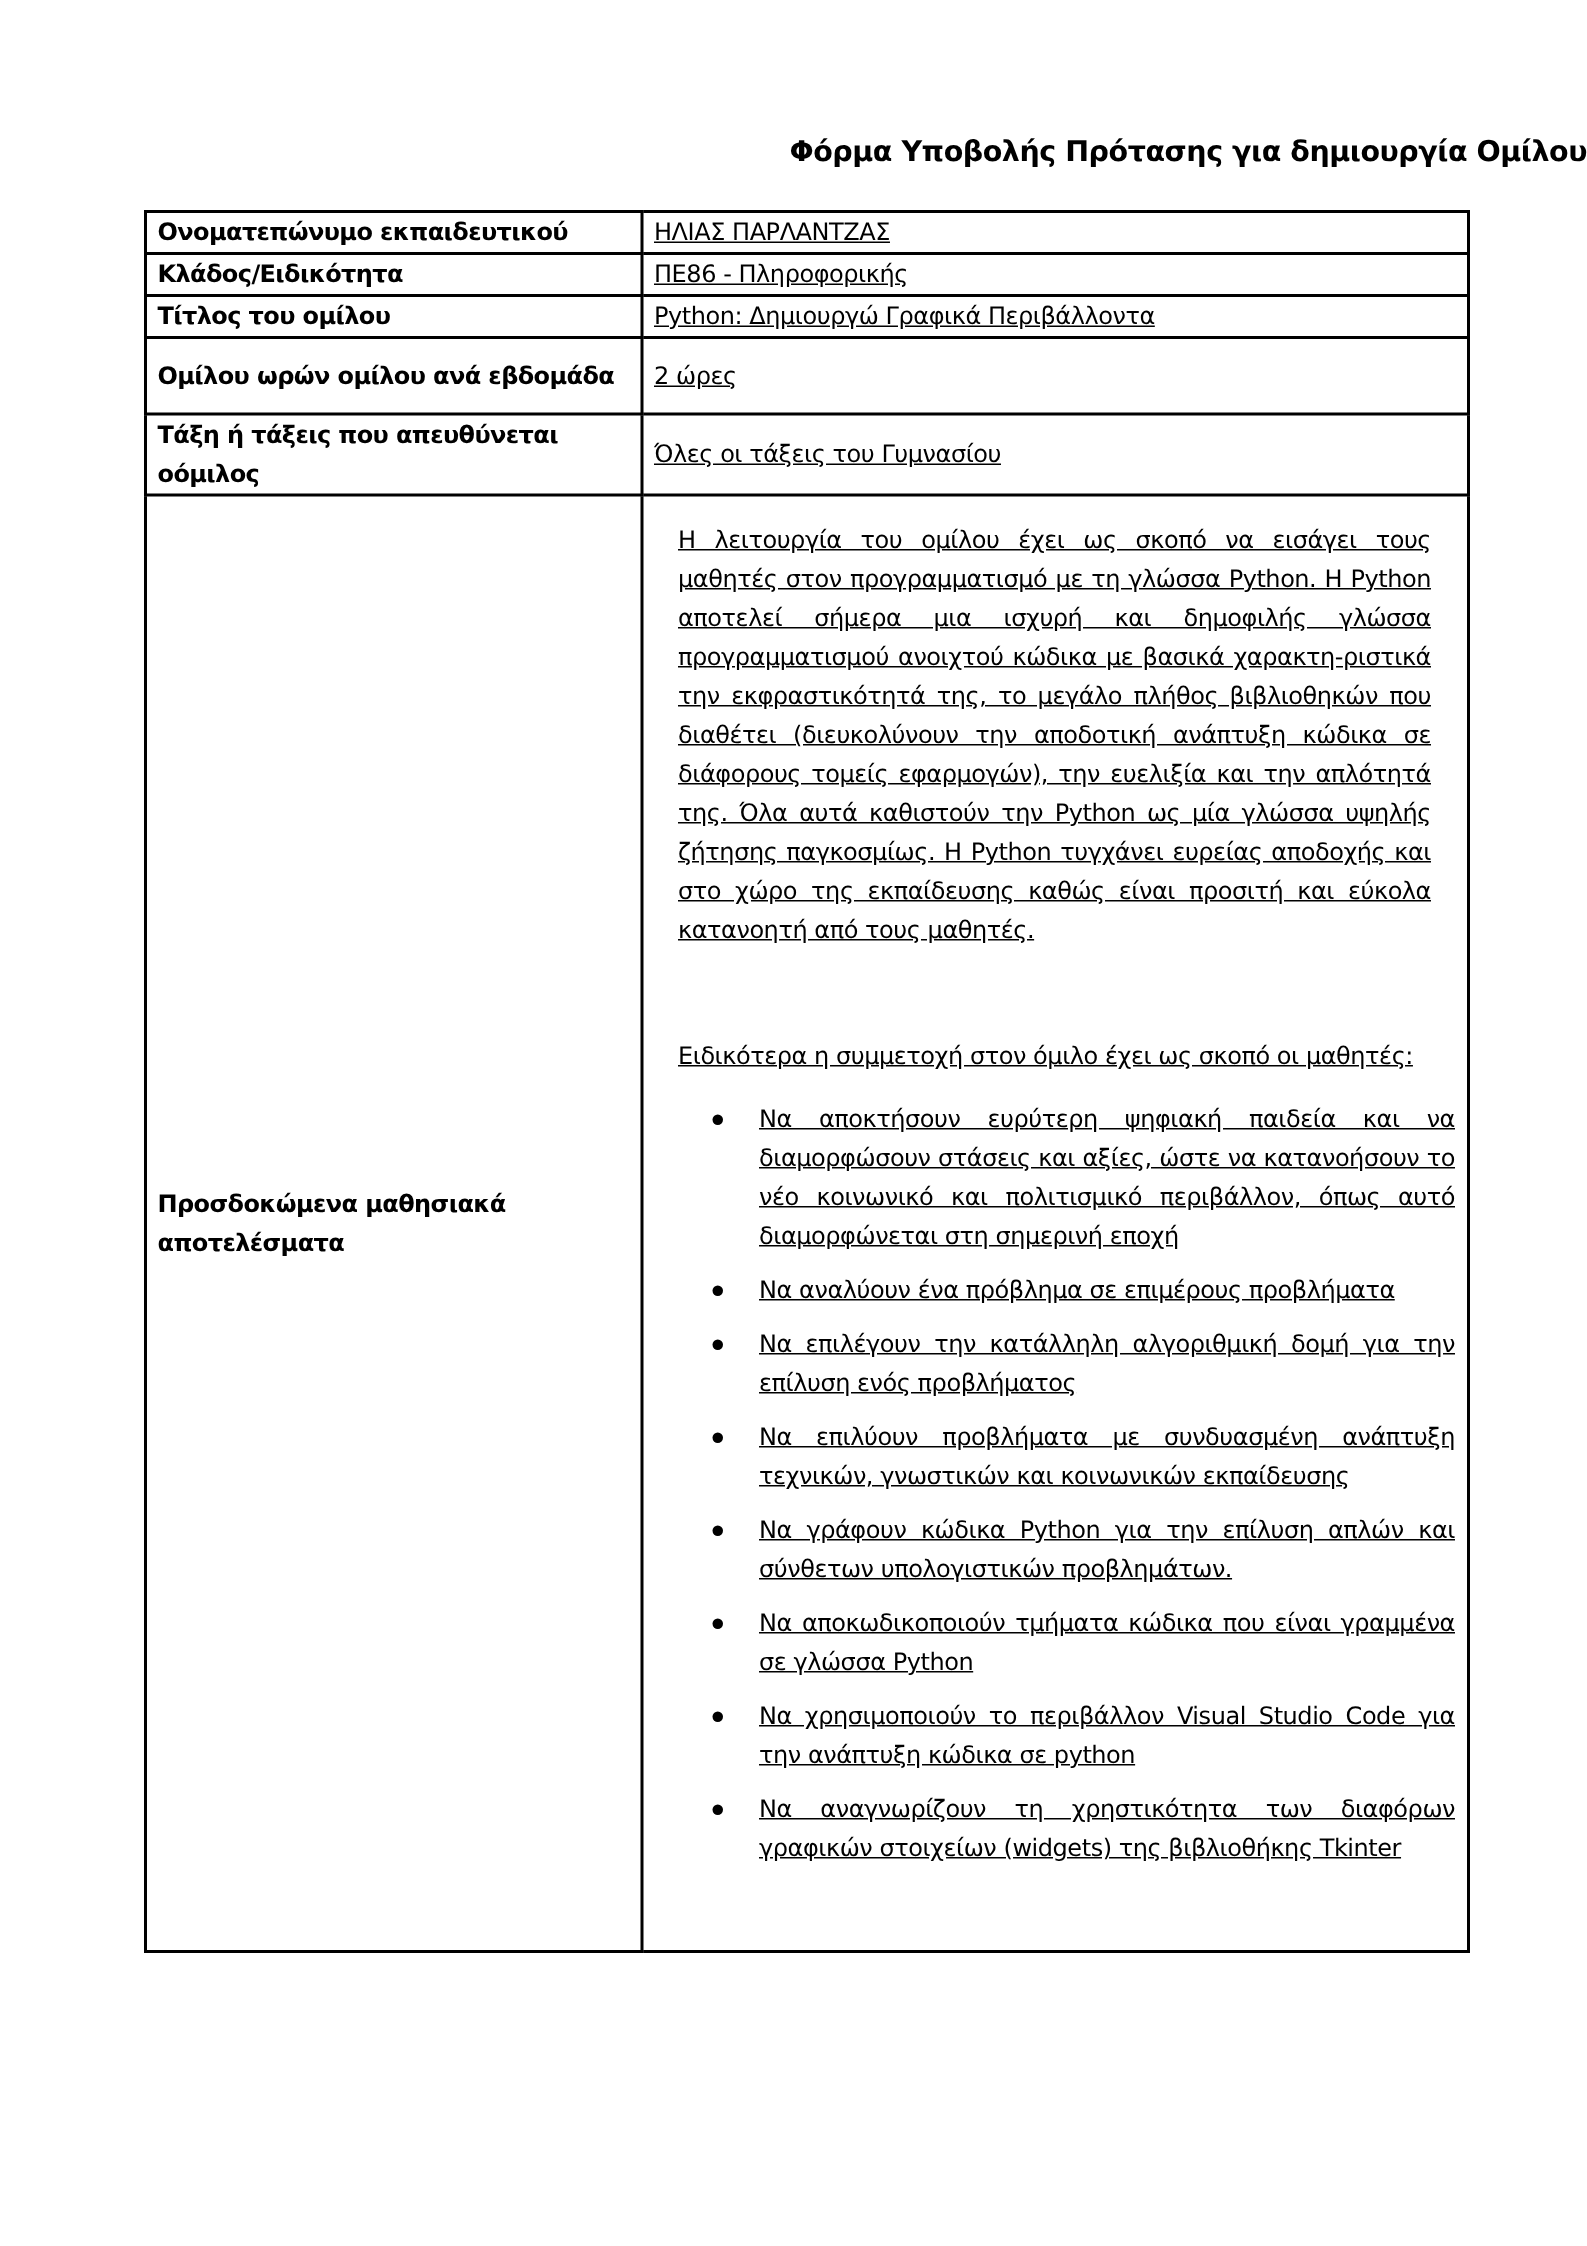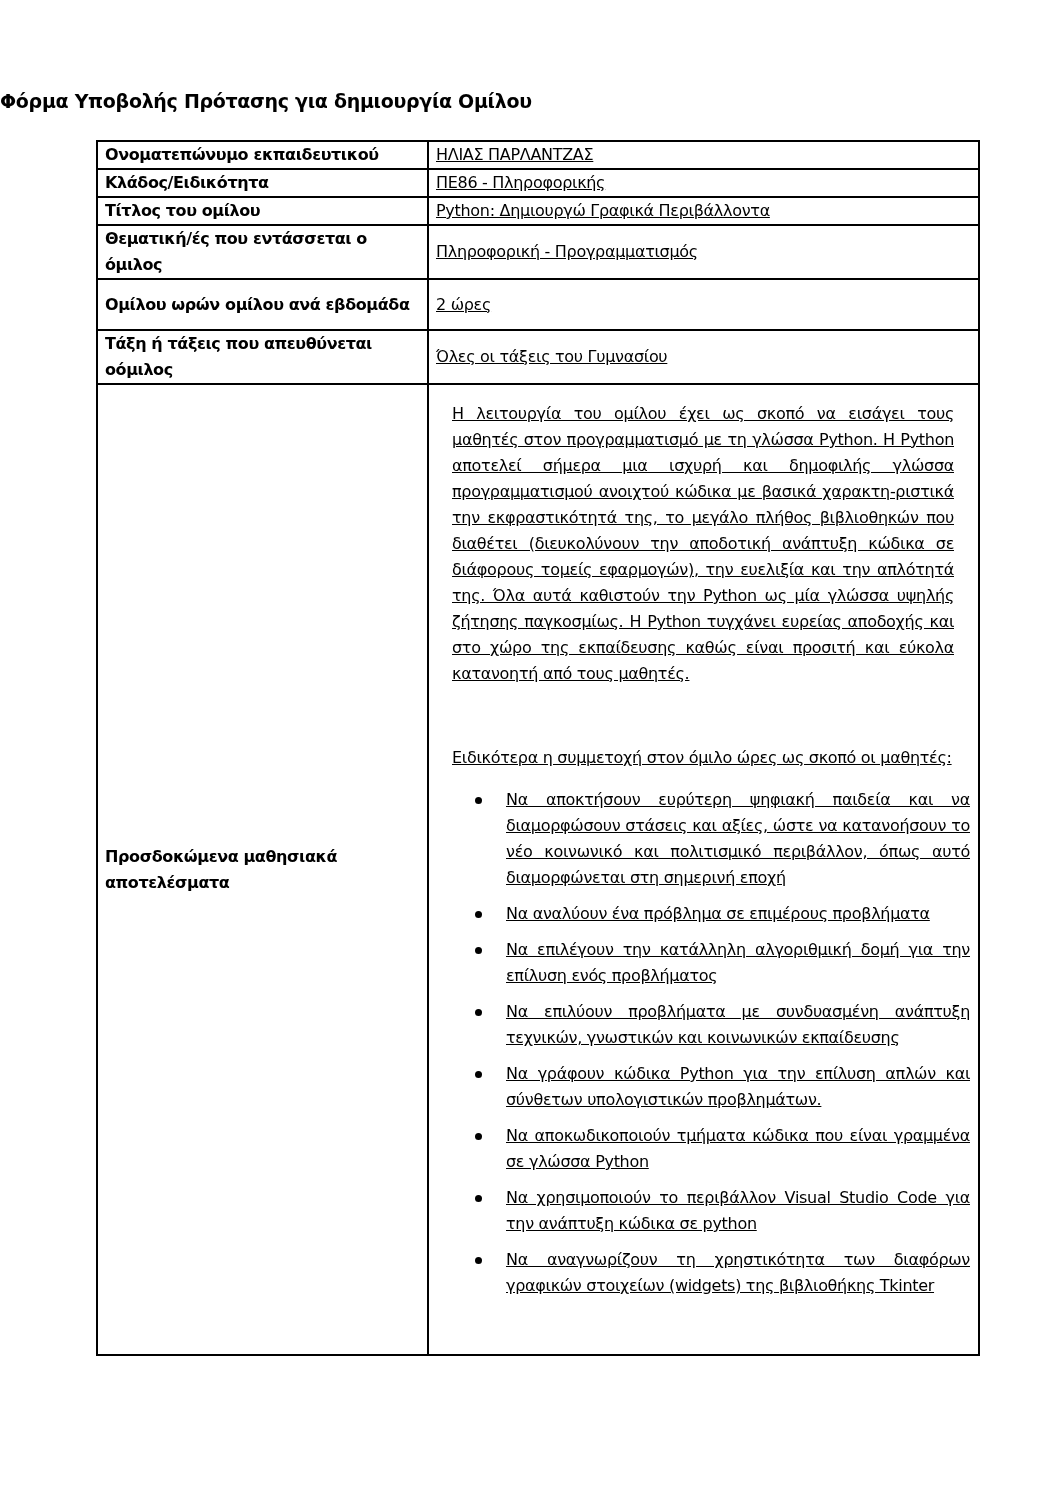--- a/index.html
+++ b/index.html
@@ -1,18 +1,18 @@
 <!DOCTYPE html>
 <html><head>
 <meta charset="utf-8">
 <style>
   html, body { margin: 0; padding: 0; background: #ffffff; }
   body { width: 1058px; height: 1497px; position: relative; overflow: hidden;
          font-family: "DejaVu Sans", "Liberation Sans", sans-serif; color: #000; }
-  .page-title { position: absolute; left: 0; right: 0; top: 90px; text-align: left;
+  .page-title { position: absolute; left: 0; right: 0; top: 90px; text-align: right;
                 font-size: 19px; font-weight: bold; letter-spacing: -0.3px; }
   table.form { position: absolute; left: 96px; top: 140px; width: 884px;
                border-collapse: collapse; table-layout: fixed; }
   table.form td { border: 2px solid #000; padding: 0 8px 0 7px; vertical-align: middle;
                   font-size: 16px; line-height: 26px; }
   table.form td.label { width: 314px; font-weight: bold; font-size: 16px; letter-spacing: -0.4px; }
   table.form td.value { letter-spacing: -0.3px; text-decoration: underline; }
   .r1 td { height: 24px; }
   .r2 td { height: 23px; margin-top: 42px; }
   .r3 td { height: 23px; }
@@ -40,38 +40,34 @@
     <td class="value">ΗΛΙΑΣ ΠΑΡΛΑΝΤΖΑΣ</td>
   </tr>
   <tr class="r2">
     <td class="label">Κλάδος/Ειδικότητα</td>
     <td class="value">ΠΕ86 -  Πληροφορικής</td>
   </tr>
   <tr class="r3">
     <td class="label">Τίτλος του ομίλου</td>
     <td class="value">Python: Δημιουργώ Γραφικά Περιβάλλοντα</td>
   </tr>
-  <tr class="r4">
-    <td class="label">Θεματική/ές που εντάσσεται ο όμιλος</td>
-    <td class="value">Πληροφορική - Προγραμματισμός</td>
-  </tr>
   <tr class="r5">
     <td class="label">Ομίλου ωρών ομίλου ανά εβδομάδα</td>
     <td class="value">2 ώρες</td>
   </tr>
   <tr class="r6">
     <td class="label">Τάξη ή τάξεις που απευθύνεται οόμιλος</td>
     <td class="value">Όλες οι τάξεις του Γυμνασίου</td>
   </tr>
   <tr class="r7">
     <td class="label">Προσδοκώμενα μαθησιακά αποτελέσματα</td>
     <td class="value">
       <p class="para">Η λειτουργία του ομίλου έχει ως σκοπό να εισάγει τους μαθητές στον προγραμματισμό με τη γλώσσα Python. Η Python αποτελεί σήμερα μια ισχυρή και δημοφιλής γλώσσα προγραμματισμού ανοιχτού κώδικα με βασικά χαρακτη-ριστικά την εκφραστικότητά της, το μεγάλο πλήθος βιβλιοθηκών που διαθέτει (διευκολύνουν την αποδοτική ανάπτυξη κώδικα σε διάφορους τομείς εφαρμογών), την ευελιξία και την απλότητά της. Όλα αυτά καθιστούν την Python ως μία γλώσσα υψηλής ζήτησης παγκοσμίως. Η Python τυγχάνει ευρείας αποδοχής και στο χώρο της εκπαίδευσης καθώς είναι προσιτή και εύκολα κατανοητή από τους μαθητές.</p>
       <div class="gap"></div>
-      <p class="para">Ειδικότερα η συμμετοχή στον όμιλο ώρες ως σκοπό οι μαθητές:</p>
+      <p class="para">Ειδικότερα η συμμετοχή στον όμιλο έχει ως σκοπό οι μαθητές:</p>
       <ul class="outcomes">
         <li><span class="bullet"></span><span>Να αποκτήσουν ευρύτερη ψηφιακή παιδεία και να διαμορφώσουν στάσεις και αξίες, ώστε να κατανοήσουν το νέο κοινωνικό και πολιτισμικό περιβάλλον, όπως αυτό διαμορφώνεται στη σημερινή εποχή</span></li>
         <li><span class="bullet"></span><span>Να αναλύουν ένα πρόβλημα σε επιμέρους προβλήματα</span></li>
         <li><span class="bullet"></span><span>Να επιλέγουν την κατάλληλη αλγοριθμική δομή για την επίλυση ενός προβλήματος</span></li>
         <li><span class="bullet"></span><span>Να επιλύουν προβλήματα με συνδυασμένη ανάπτυξη τεχνικών, γνωστικών και κοινωνικών εκπαίδευσης</span></li>
         <li><span class="bullet"></span><span>Να γράφουν κώδικα Python για την επίλυση απλών και σύνθετων υπολογιστικών προβλημάτων.</span></li>
         <li><span class="bullet"></span><span>Να αποκωδικοποιούν τμήματα κώδικα που είναι γραμμένα σε γλώσσα Python</span></li>
         <li><span class="bullet"></span><span>Να χρησιμοποιούν το περιβάλλον Visual Studio Code για την ανάπτυξη κώδικα σε python</span></li>
         <li><span class="bullet"></span><span>Να αναγνωρίζουν τη χρηστικότητα των διαφόρων γραφικών στοιχείων (widgets) της βιβλιοθήκης Tkinter</span></li>
       </ul>

